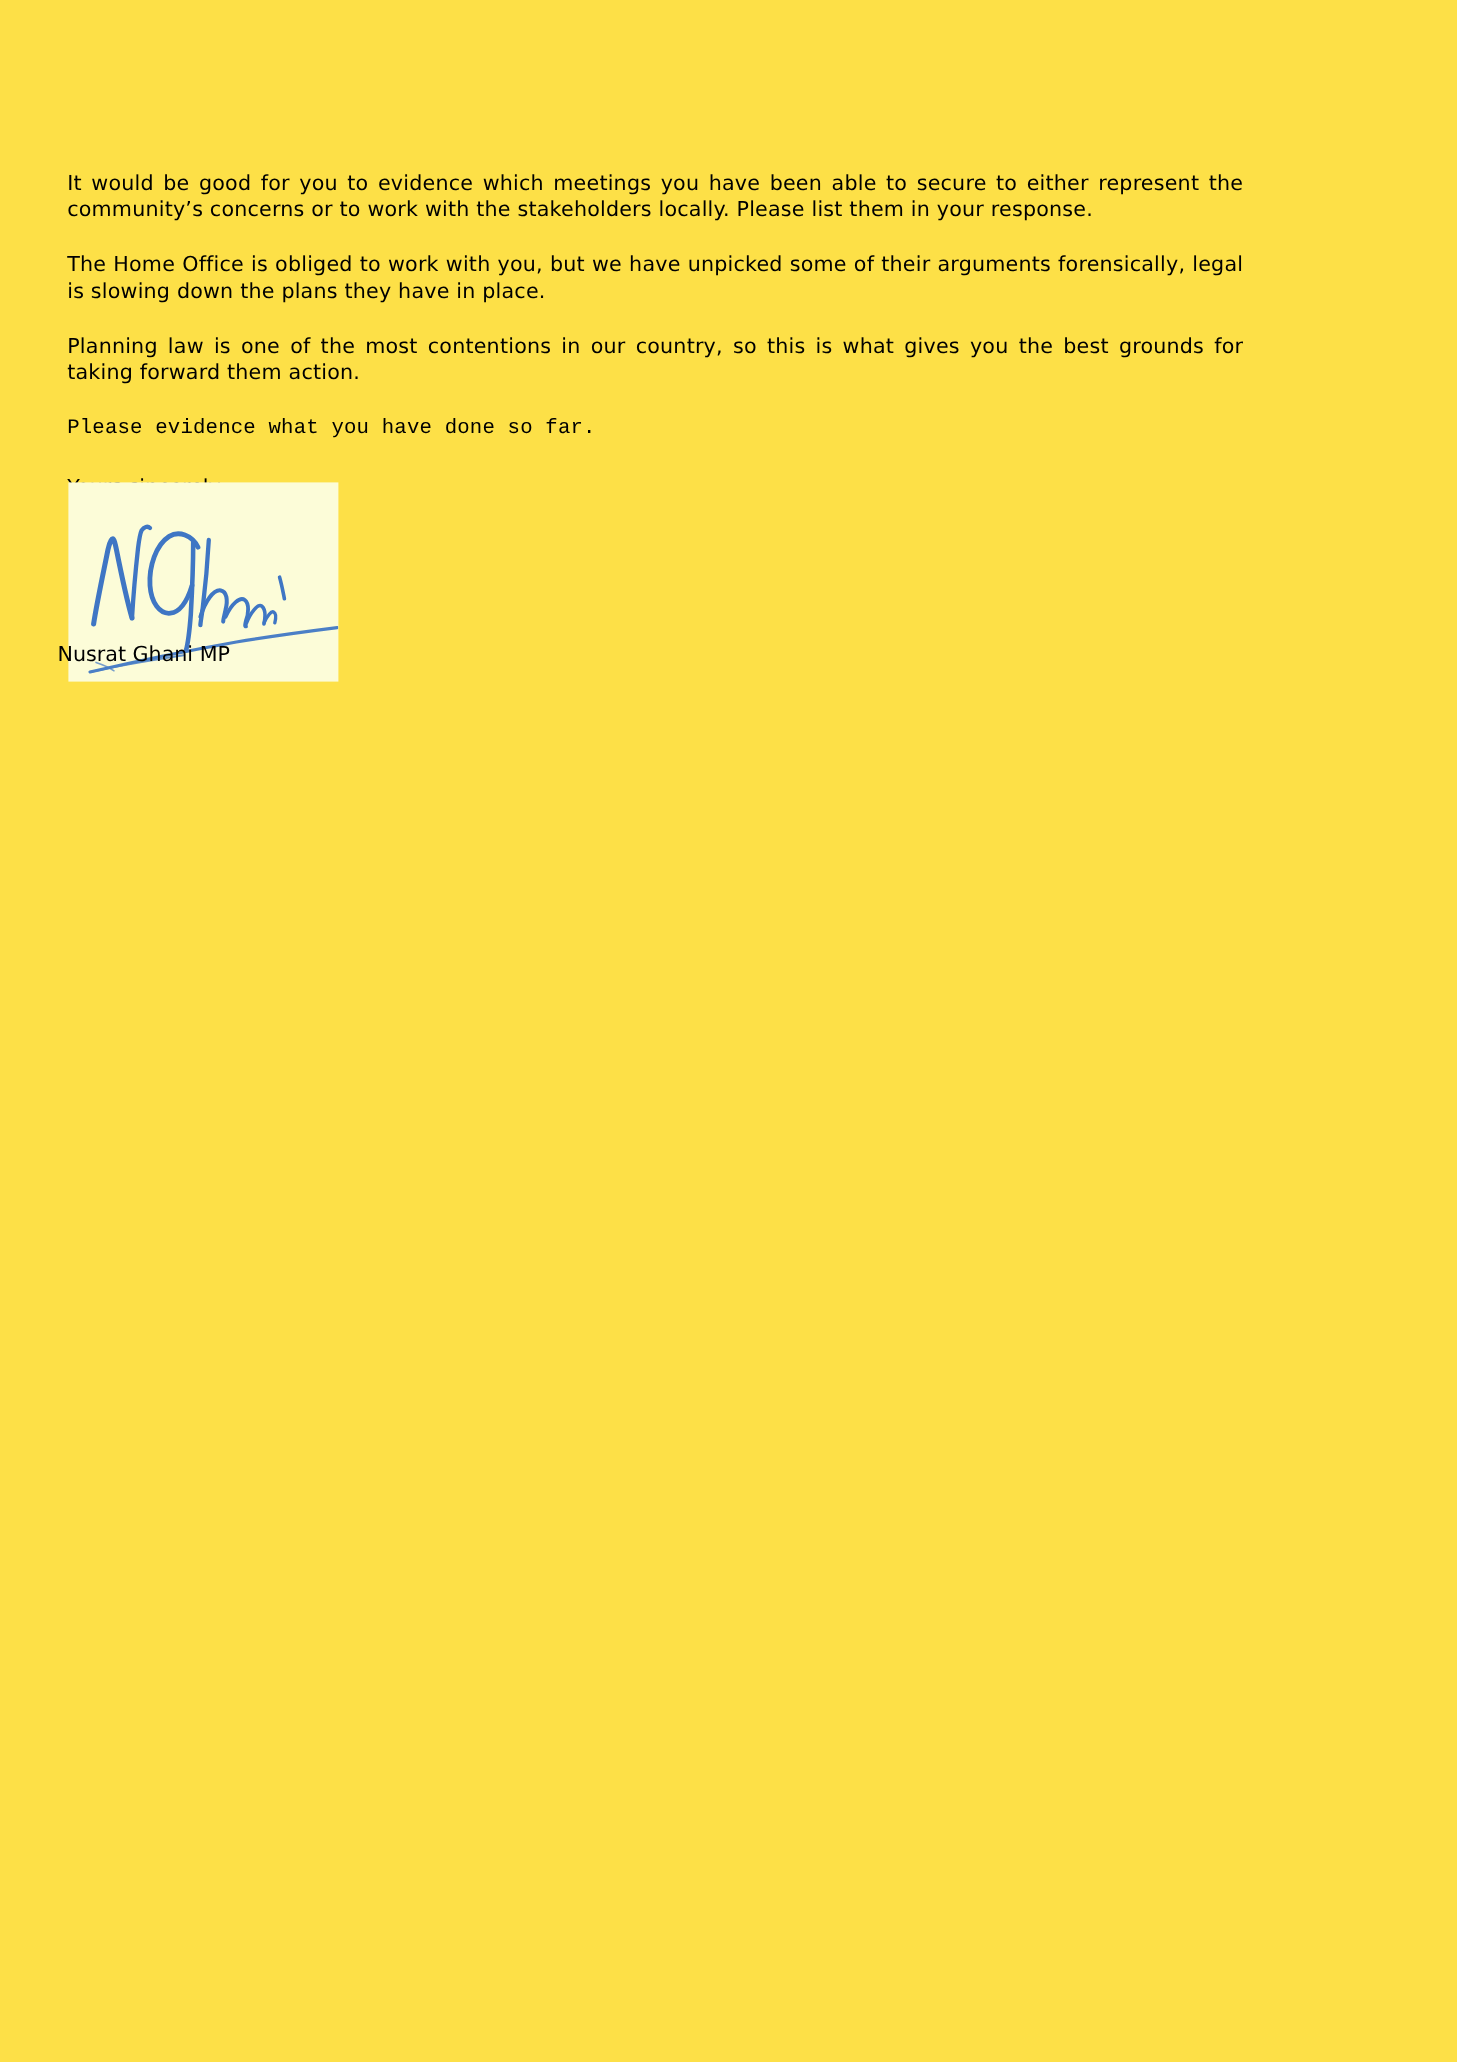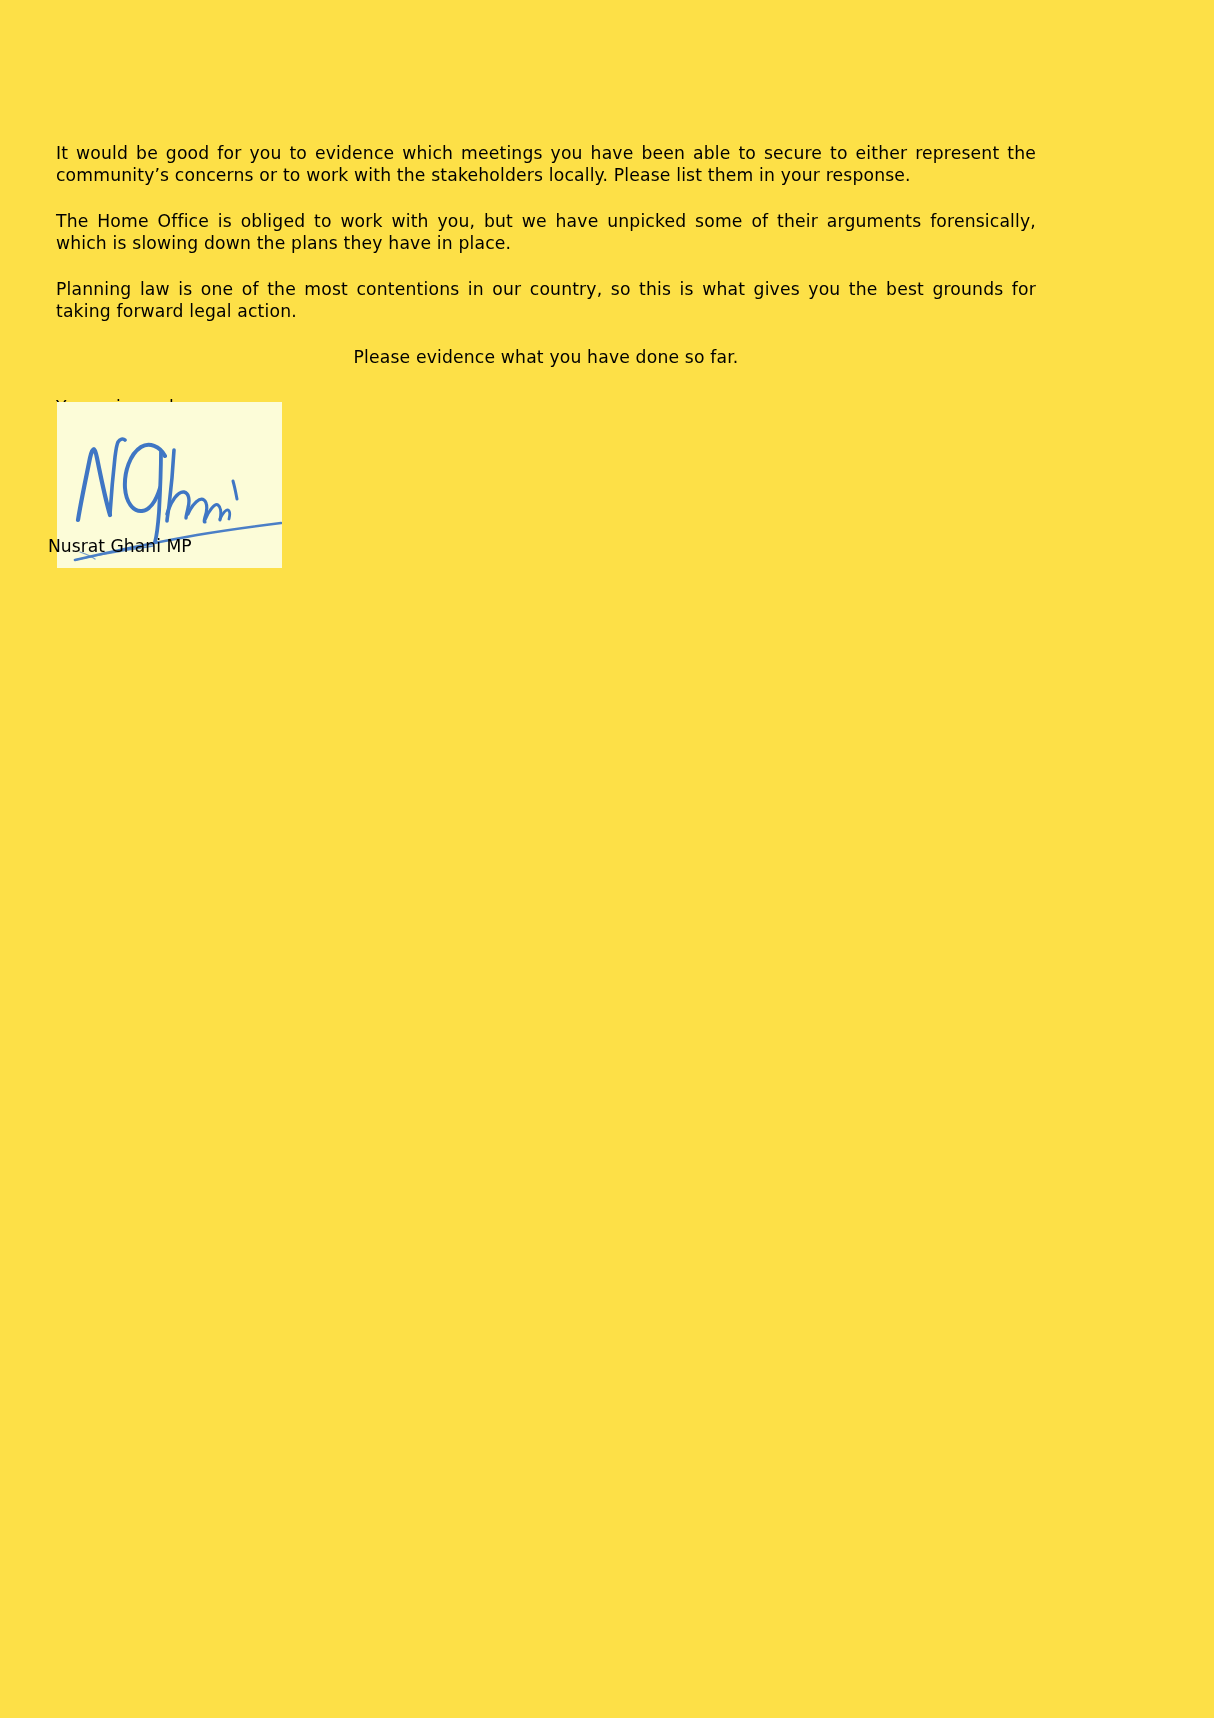--- a/index.html
+++ b/index.html
@@ -39,21 +39,22 @@
     text-justify: inter-word;
     letter-spacing: 0.01em;
   }
 
   .para:last-of-type {
     margin-bottom: 0;
   }
 
   
   .para.single {
-    text-align: center;
+    text-align: left;
+    font-family: Liberation Mono, monospace;
   }
 
   .closing {
     margin: 0;
     padding-top: 3px;
     font-size: 17.2px;
     line-height: 21.5px;
     color: #000000;
     text-align: left;
   }
@@ -87,23 +88,23 @@
 </style>
 </head>
 <body>
 
 <div class="page">
 
   <div class="letter-body">
 
     <p class="para">It would be good for you to evidence which meetings you have been able to secure to either represent the community’s concerns or to work with the stakeholders locally. Please list them in your response.</p>
 
-    <p class="para">The Home Office is obliged to work with you, but we have unpicked some of their arguments forensically, which is slowing down the plans they have in place.</p>
+    <p class="para">The Home Office is obliged to work with you, but we have unpicked some of their arguments forensically, legal is slowing down the plans they have in place.</p>
 
-    <p class="para">Planning law is one of the most contentions in our country, so this is what gives you the best grounds for taking forward legal action.</p>
+    <p class="para">Planning law is one of the most contentions in our country, so this is what gives you the best grounds for taking forward them action.</p>
 
     <p class="para single">Please evidence what you have done so far.</p>
 
     <p class="closing">Yours sincerely,</p>
 
   </div>
 
   <div class="signature-block">
     <svg viewBox="0 0 225 166" xmlns="http://www.w3.org/2000/svg" aria-hidden="true">
       <g fill="none" stroke="#3f76c4" stroke-linecap="round" stroke-linejoin="round">

